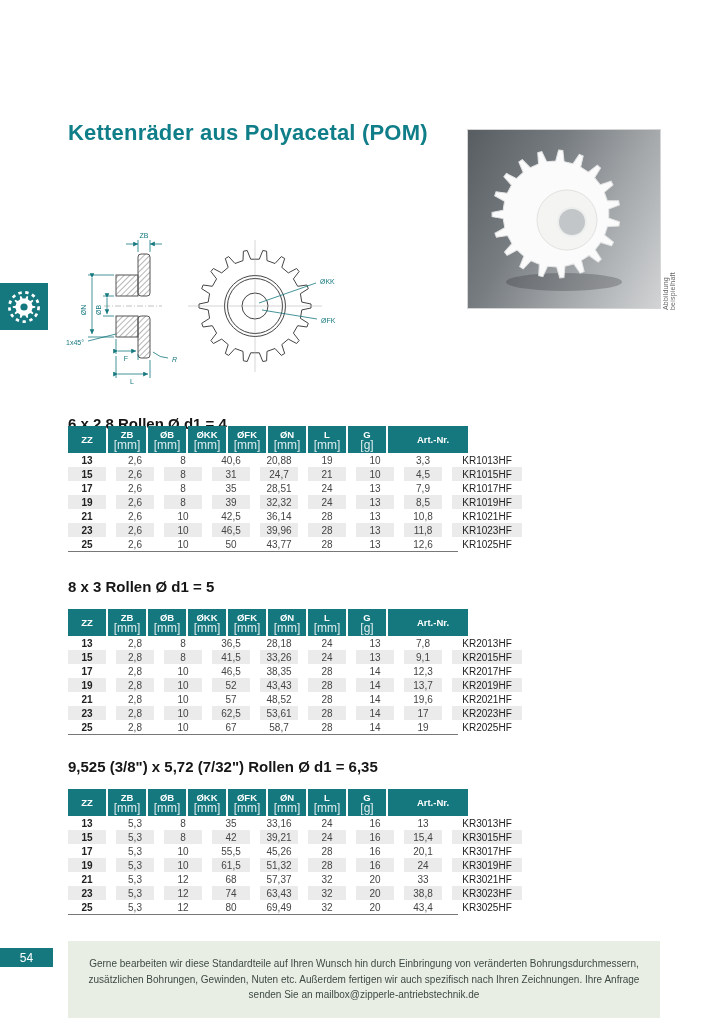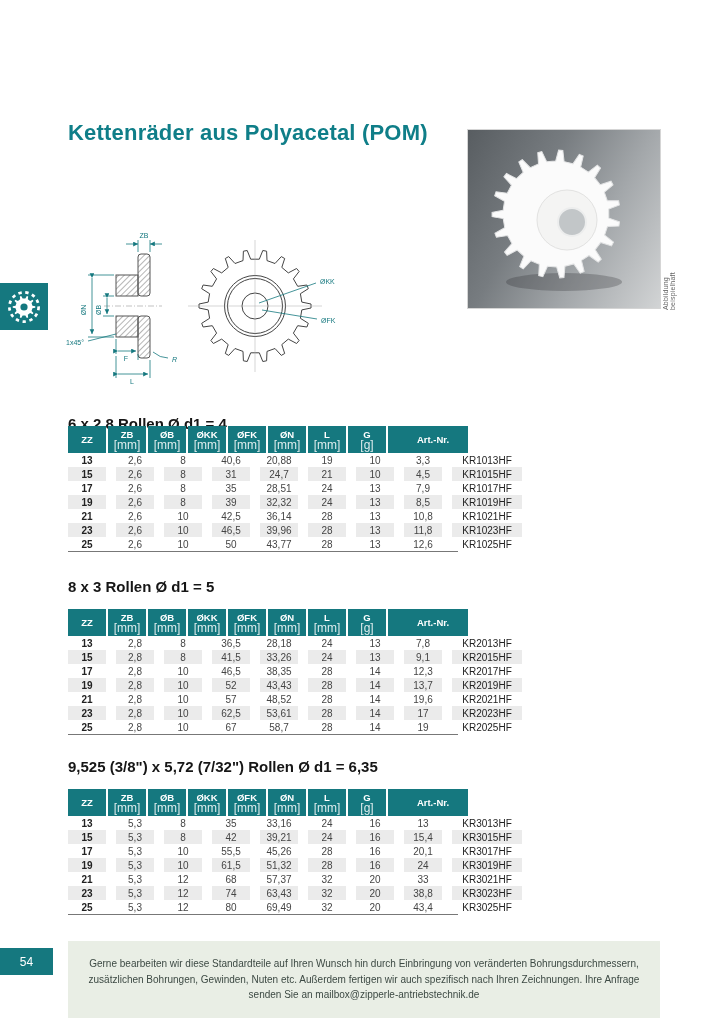--- a/index.html
+++ b/index.html
@@ -35,21 +35,21 @@
   .th.art{width:70px;flex:0 0 70px;padding-left:10px;}
   .th-label{font-size:9.5px;font-weight:bold;line-height:11px;}
   .th-unit{font-size:12px;opacity:.85;line-height:10px;}
   .tr{display:flex;gap:10px;}
   .td{width:38px;flex:0 0 38px;height:14px;display:flex;align-items:center;justify-content:center;
       font-size:10px;color:var(--table-text);background:#fff;}
   .td.art{width:70px;flex:0 0 70px;font-weight:normal;color:#222;}
   .td.zz{font-weight:bold;color:#222;}
   .tr.alt .td{background:var(--stripe);}
   
-  .page-num{position:absolute;left:0;top:948px;width:53px;height:27px;background:var(--accent);
+  .page-num{position:absolute;left:0;top:948px;width:53px;height:19px;background:var(--accent);
             color:#fff;font-size:12px;display:flex;align-items:center;justify-content:center;}
   .footer-note{position:absolute;left:68px;top:941px;width:576px;background:var(--footer-bg);
                padding:15px 8px;font-size:10px;line-height:1.55;color:#3d4a44;text-align:center;}
   
   text.dim{font-family:"Liberation Sans",sans-serif;font-size:7px;fill:var(--accent);}
 </style>
 </head>
 <body>
 
 <div class="page">

